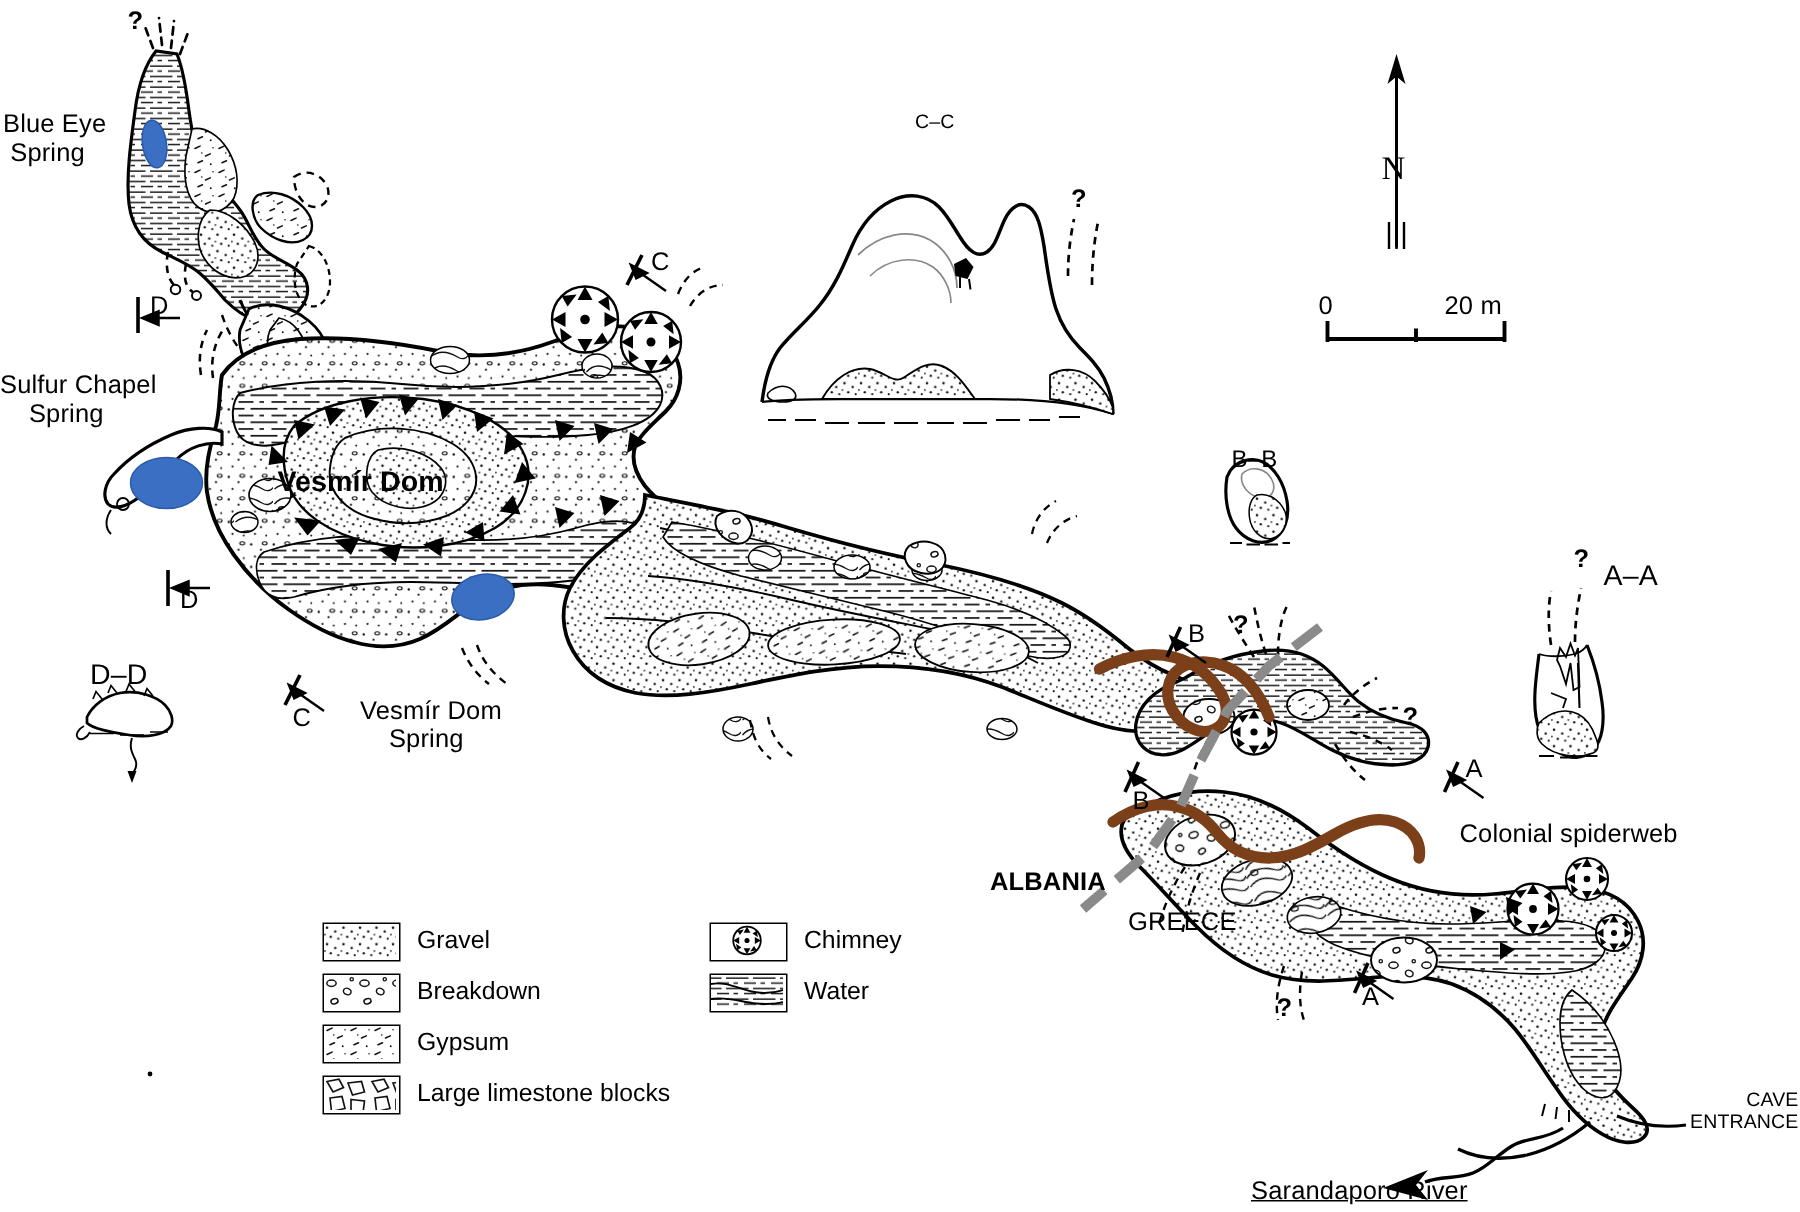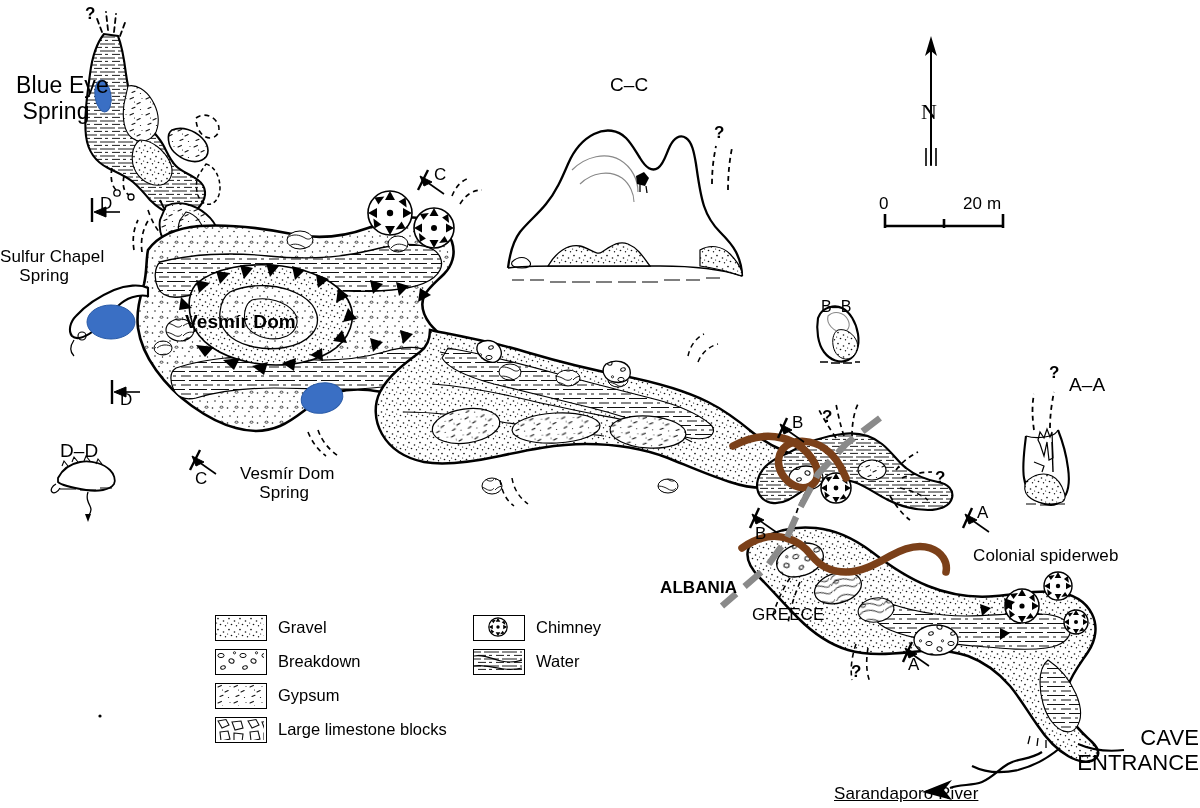--- a/index.html
+++ b/index.html
@@ -575,39 +575,39 @@
         <path d="M2,6 L14,12 L6,16 Z"></path>
       </g>
     </g>
 
     <circle cx="100" cy="716" r="1.6" fill="#000"></circle>
   </g>
 </svg>
 
 <div id="labels">
 
-  <div class="lbl" style="left:2px;top:73px;font-size:23px;margin-left:14px;">Blue Eye<br>&nbsp;Spring</div>
+  <div class="lbl" style="left:2px;top:73px;font-size:17px;">Blue Eye<br>&nbsp;Spring</div>
 
   <div class="lbl" style="left:0px;top:247px;font-size:17px;">Sulfur Chapel<br>&nbsp;&nbsp;&nbsp;&nbsp;Spring</div>
 
   <div class="lbl b" style="left:185px;top:311px;font-size:19px;">Vesmír Dom</div>
 
   <div class="lbl" style="left:240px;top:464px;font-size:17px;">Vesmír Dom<br>&nbsp;&nbsp;&nbsp;&nbsp;Spring</div>
 
   <div class="lbl" style="left:973px;top:546px;font-size:17px;">Colonial spiderweb</div>
 
-  <div class="lbl r" style="left:1049px;top:726px;width:150px;font-size:22px;">CAVE<br>ENTRANCE</div>
+  <div class="lbl r" style="left:1049px;top:726px;width:150px;font-size:13px;">CAVE<br>ENTRANCE</div>
 
   <div class="lbl" style="left:834px;top:784px;font-size:17px;text-decoration:underline;">Sarandaporo River</div>
 
   <div class="lbl" style="left:660px;top:578px;font-size:17px;font-weight:bold;">ALBANIA</div>
 
   <div class="lbl" style="left:752px;top:605px;font-size:17px;">GREECE</div>
 
-  <div class="lbl" style="left:610px;top:74px;font-size:19px;">C–C</div>
+  <div class="lbl" style="left:610px;top:74px;font-size:13px;">C–C</div>
   <div class="lbl" style="left:821px;top:298px;font-size:16px;">B–B</div>
   <div class="lbl" style="left:1069px;top:374px;font-size:19px;">A–A</div>
   <div class="lbl" style="left:60px;top:440px;font-size:19px;">D–D</div>
 
   <div class="lbl" style="left:434px;top:165px;font-size:17px;">C</div>
   <div class="lbl" style="left:195px;top:469px;font-size:17px;">C</div>
   <div class="lbl" style="left:100px;top:194px;font-size:17px;">D</div>
   <div class="lbl" style="left:120px;top:390px;font-size:17px;">D</div>
   <div class="lbl" style="left:792px;top:413px;font-size:17px;">B</div>
   <div class="lbl" style="left:755px;top:524px;font-size:17px;">B</div>

